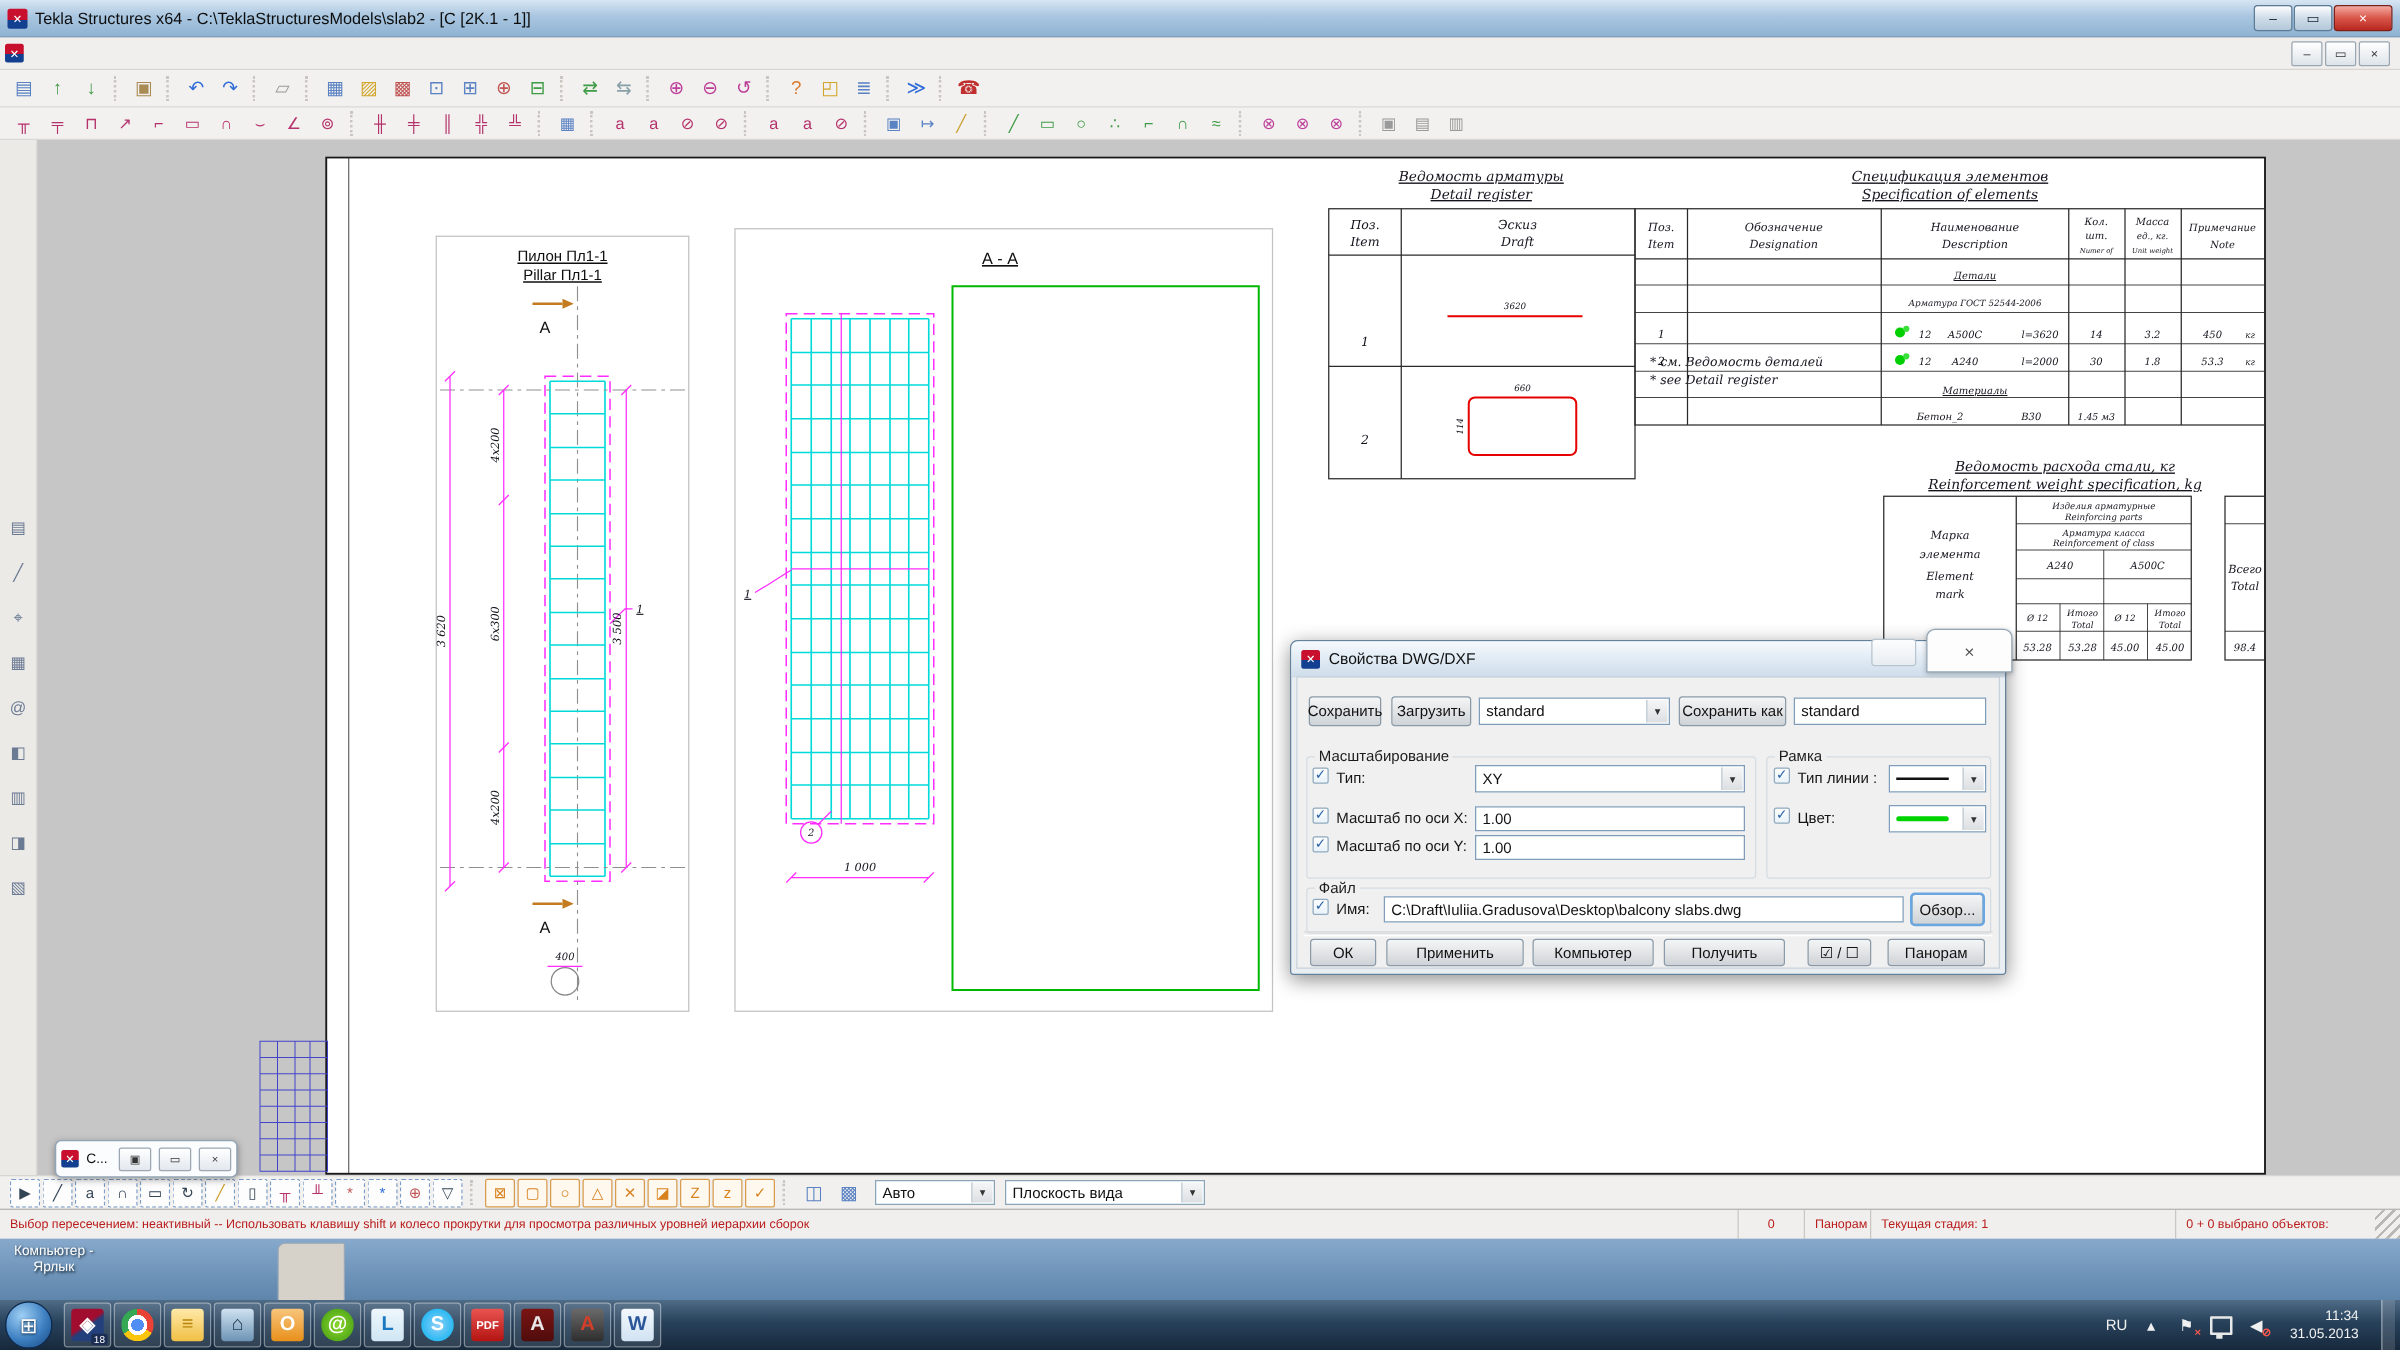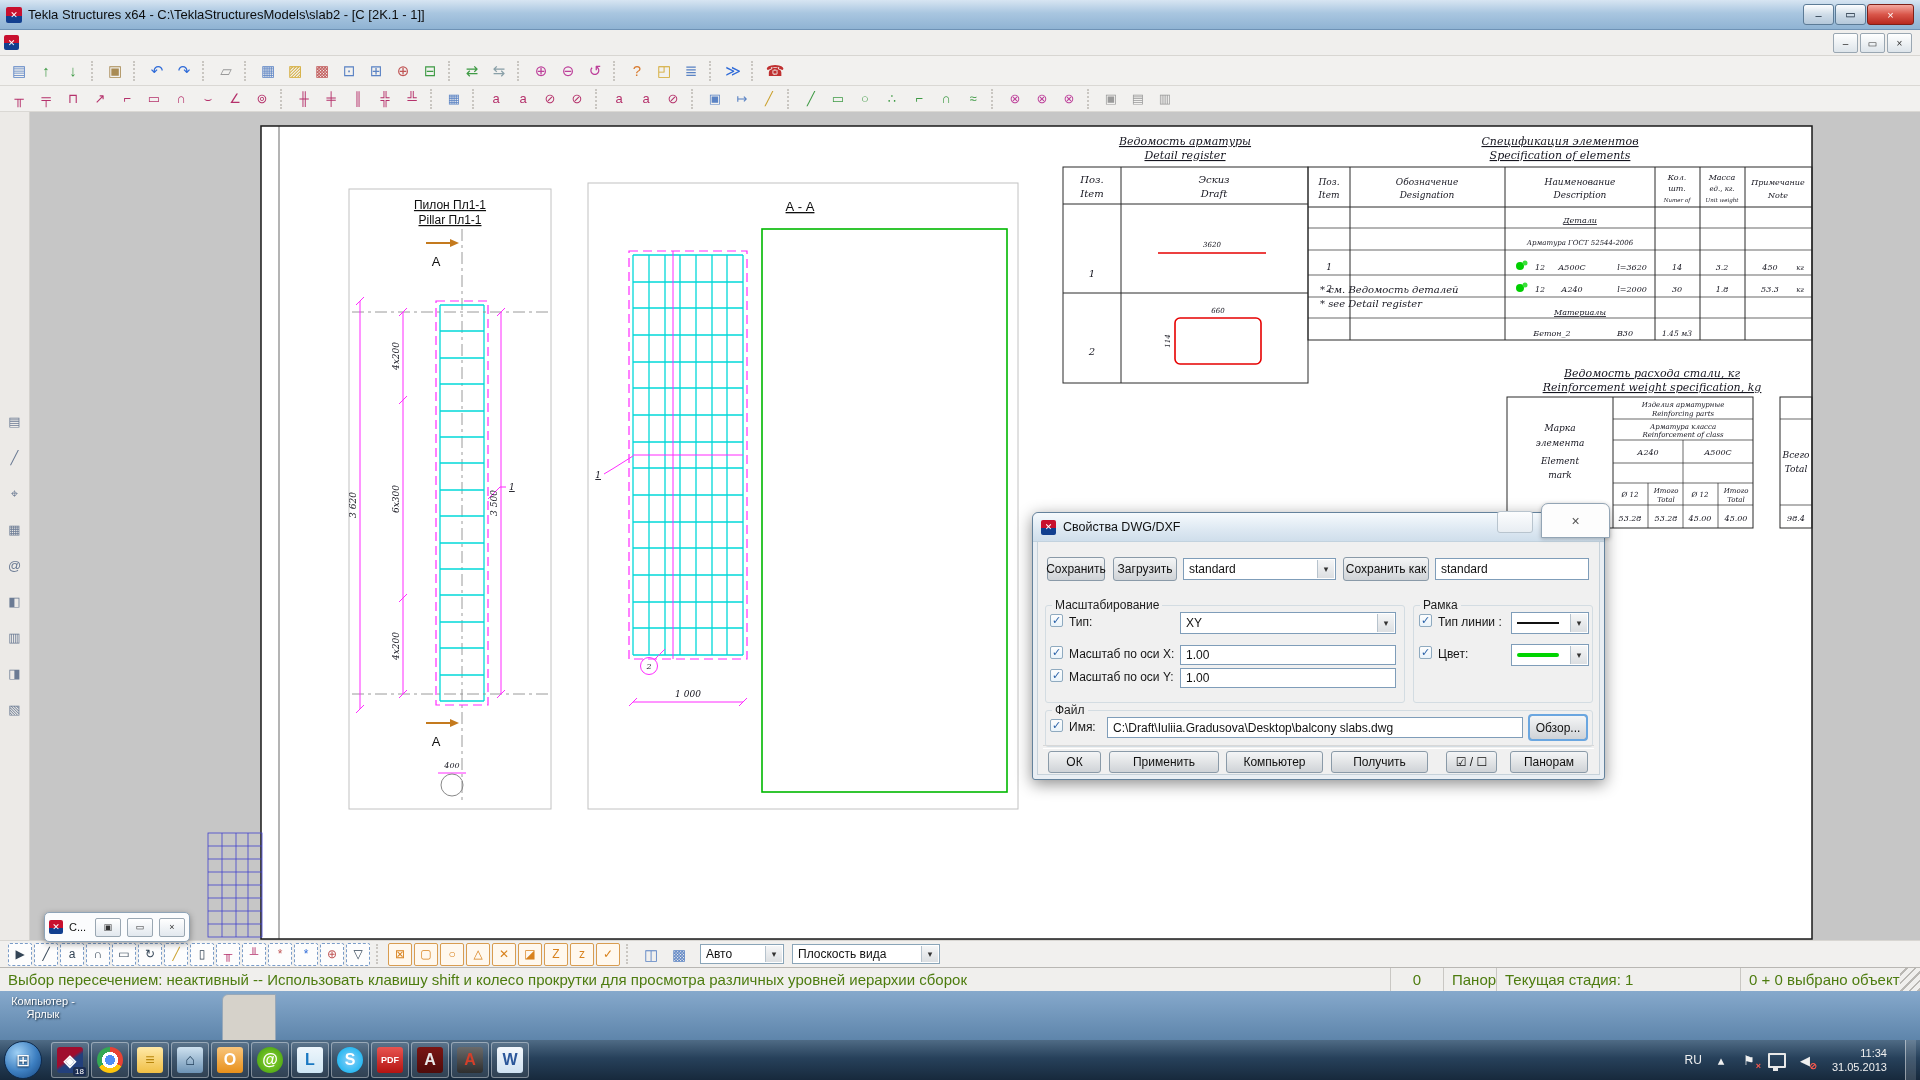--- a/index.html
+++ b/index.html
@@ -89,21 +89,21 @@
   .snapbar{position:absolute;left:0;top:940px;width:1920px;height:27px;background:#f1f0ee;
     border-top:1px solid #d8d6d2;display:flex;align-items:center;padding-left:8px;box-sizing:border-box;gap:2px}
   .snapbtn{width:22px;height:21px;flex:none;border:1px dashed #7a9cc8;border-radius:2px;background:#fdfdfd;
     display:flex;align-items:center;justify-content:center;font-size:12px}
   .selbtn{width:22px;height:21px;flex:none;border:1px solid #d89c50;border-radius:2px;background:#fff8ee;
     display:flex;align-items:center;justify-content:center;font-size:12px}
   .combo-sm{position:relative;height:20px;border:1px solid #8aa5b8;background:#fff;font-size:12px;
     display:flex;align-items:center;padding:0 20px 0 5px;box-sizing:border-box;margin-left:6px}
   
   .statusbar{position:absolute;left:0;top:967px;width:1920px;height:24px;background:#f0efed;border-top:1px solid #b9b7b3;
-    display:flex;align-items:center;font-size:15px;color:#4d7c0f;box-sizing:border-box}
+    display:flex;align-items:center;font-size:10px;color:#b91c1c;box-sizing:border-box}
   .statusbar .cell{border-left:1px solid #c9c7c3;height:100%;display:flex;align-items:center;padding:0 8px;box-sizing:border-box;white-space:nowrap;overflow:hidden}
   .statusbar .msg{flex:1;padding-left:8px;white-space:nowrap;overflow:hidden}
   .grip{width:20px;height:100%;background:repeating-linear-gradient(135deg,transparent 0 4px,#b9b7b3 4px 6px)}
   
   .desktop{position:absolute;left:0;top:991px;width:1920px;height:49px;background:linear-gradient(#86a9cc,#5e85ab)}
   .shortcut{position:absolute;left:2px;top:4px;width:82px;text-align:center;color:#fff;font-size:11px;
     text-shadow:1px 1px 2px #123;line-height:13px}
   .dwin-frag{position:absolute;left:222px;top:3px;width:52px;height:46px;background:#d6d2ca;border:1px solid #98a8b8;border-radius:6px 0 0 0}
   .dwin{position:absolute;left:270px;top:3px;width:1342px;height:46px;background:#d6d2ca;border:1px solid #98a8b8;border-radius:4px 4px 0 0}
   .dwin .paper{position:absolute;left:62px;top:6px;width:748px;height:40px;background:#fff;border:1px solid #b9b7b3}
@@ -800,25 +800,25 @@
     </div>
   <div class="tsep"></div>
   <div id="extraicons" style="display:flex;gap:2px">
       <div class="tbtn">
         <span style="color: rgb(91, 131, 196);">◫</span>
       </div>
       <div class="tbtn">
         <span style="color: rgb(91, 131, 196);">▩</span>
       </div>
     </div>
-  <div class="combo-sm" style="width:84px">
+  <div class="combo-sm" style="width:96px">
     <span>Авто</span>
     <span class="dd-ar">▾</span>
   </div>
-  <div class="combo-sm" style="width:148px">
+  <div class="combo-sm" style="width:160px">
     <span>Плоскость вида</span>
     <span class="dd-ar">▾</span>
   </div>
 </div>
 
 <div class="statusbar">
   <div class="msg">Выбор пересечением: неактивный -- Использовать клавишу shift и колесо прокрутки для просмотра различных уровней иерархии сборок</div>
   <div class="cell" style="width:53px;justify-content:center">0</div>
   <div class="cell" style="width:53px">Панорам</div>
   <div class="cell" style="width:244px">Текущая стадия: 1</div>

